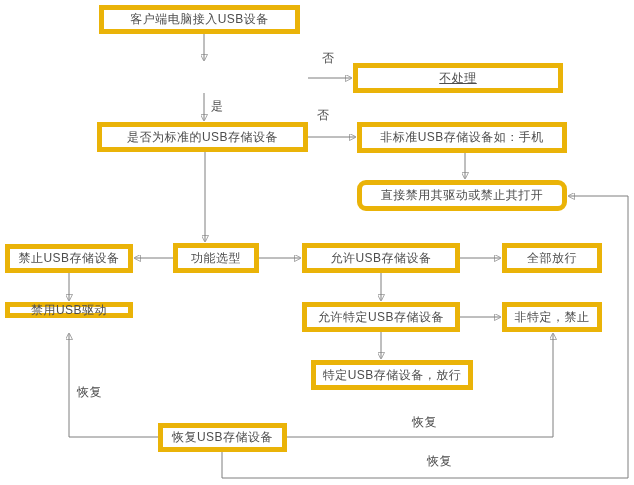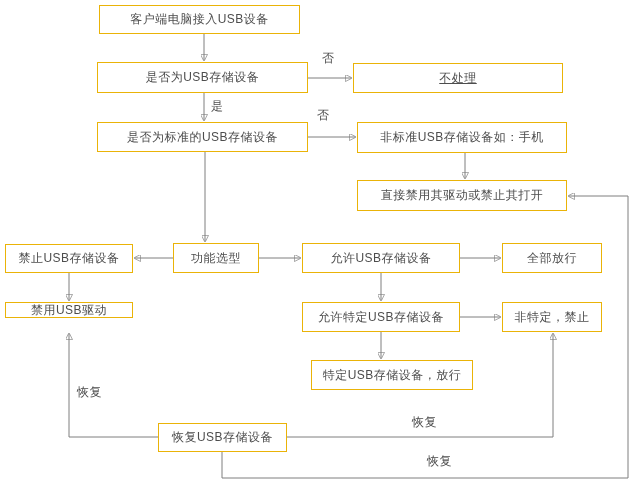--- a/index.html
+++ b/index.html
@@ -8,40 +8,40 @@
     width:634px;height:485px;
     background:#fff;
     font-family:"Liberation Sans","DejaVu Sans",sans-serif;
     overflow:hidden;
   }
   .edges{position:absolute;left:0;top:0;width:634px;height:485px;}
   .edges path{fill:none;stroke:#7f7f7f;stroke-width:1;}
   .node{
     position:absolute;
     box-sizing:border-box;
-    border:1px solid #eab308;
+    border:5px solid #eab308;
     background:#fff;
     display:flex;align-items:center;justify-content:center;
     font-size:12px;color:#4d4d4d;
     letter-spacing:0.5px;
     white-space:nowrap;
   }
   .edge-label{
     position:absolute;
     font-size:12px;color:#4d4d4d;
     letter-spacing:0.5px;
     white-space:nowrap;
   }
   
   .n-client          {left:99px;  top:5px;   width:201px; height:29px;}
   .n-is-usb          {left:97px;  top:62px;  width:211px; height:31px;}
   .n-no-action       {left:353px; top:63px;  width:210px; height:30px;text-decoration:underline;}
   .n-is-standard     {left:97px;  top:122px; width:211px; height:30px;}
   .n-non-standard    {left:357px; top:122px; width:210px; height:31px;}
-  .n-disable-open    {left:357px; top:180px; width:210px; height:31px;}
+  .n-disable-open    {left:357px; top:180px; width:210px; height:31px;border-radius:9px;}
   .n-block-storage   {left:5px;   top:244px; width:128px; height:29px;}
   .n-function        {left:173px; top:243px; width:86px;  height:30px;text-align:right;}
   .n-allow-storage   {left:302px; top:243px; width:158px; height:30px;}
   .n-allow-all       {left:502px; top:243px; width:100px; height:30px;}
   .n-disable-driver  {left:5px;   top:302px; width:128px; height:16px;}
   .n-allow-specific  {left:302px; top:302px; width:158px; height:30px;}
   .n-nonspec-block   {left:502px; top:302px; width:100px; height:30px;}
   .n-specific-allow  {left:311px; top:360px; width:162px; height:30px;}
   .n-restore         {left:158px; top:423px; width:129px; height:29px;}
   
@@ -75,21 +75,20 @@
     <path d="M460,258 L500,258" marker-end="url(#arr)"></path>
     <path d="M381,273 L381,300" marker-end="url(#arr)"></path>
     <path d="M460,317 L500,317" marker-end="url(#arr)"></path>
     <path d="M381,332 L381,358" marker-end="url(#arr)"></path>
     <path d="M158,437 L69,437 L69,334" marker-end="url(#arr)"></path>
     <path d="M287,437 L553,437 L553,334" marker-end="url(#arr)"></path>
     <path d="M222,452 L222,478 L628,478 L628,196 L569,196" marker-end="url(#arr)"></path>
   </svg>
 
   <div class="node n-client">客户端电脑接入USB设备</div>
-  <div class="node n-is-usb">是否为USB存储设备</div>
   <div class="node n-no-action">不处理</div>
   <div class="node n-is-standard">是否为标准的USB存储设备</div>
   <div class="node n-non-standard">非标准USB存储设备如：手机</div>
   <div class="node n-disable-open">直接禁用其驱动或禁止其打开</div>
   <div class="node n-block-storage">禁止USB存储设备</div>
   <div class="node n-function">功能选型</div>
   <div class="node n-allow-storage">允许USB存储设备</div>
   <div class="node n-allow-all">全部放行</div>
   <div class="node n-disable-driver">禁用USB驱动</div>
   <div class="node n-allow-specific">允许特定USB存储设备</div>

